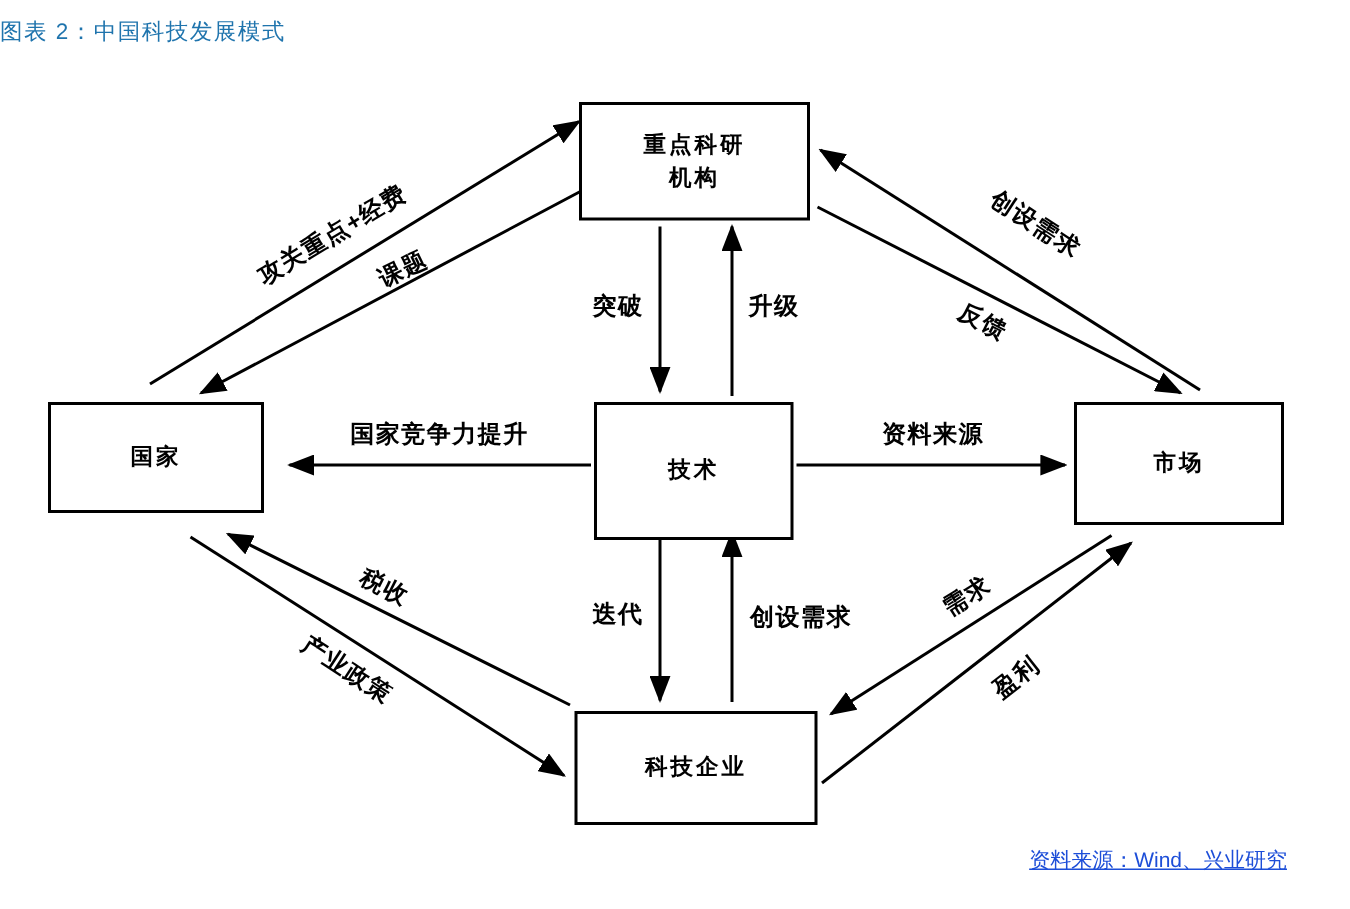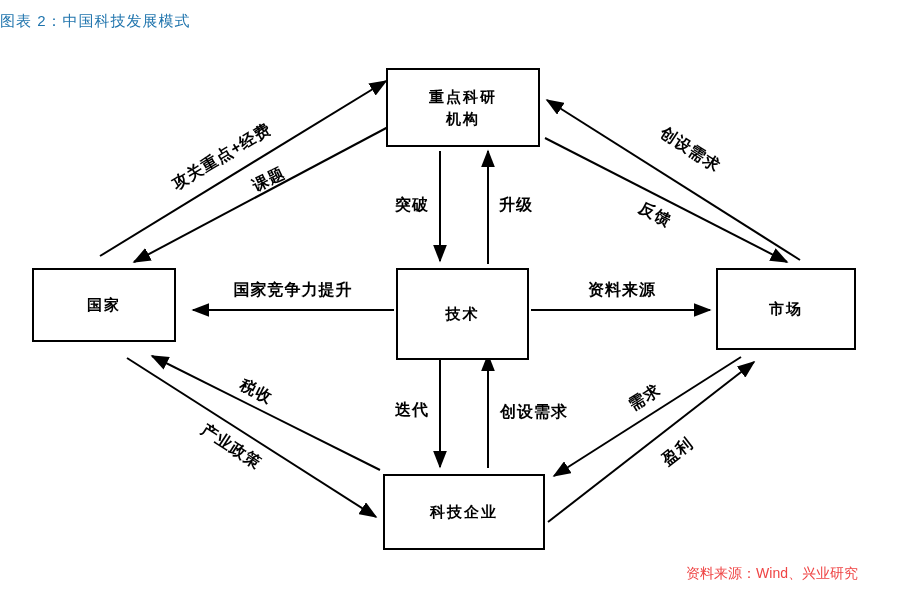--- a/index.html
+++ b/index.html
@@ -109,14 +109,14 @@
       <div class="edge-label" style="left: 293px; top: 290px; transform: translate(-50%, -50%) rotate(0deg);">国家竞争力提升</div>
       <div class="edge-label" style="left: 622px; top: 290px; transform: translate(-50%, -50%) rotate(0deg);">资料来源</div>
       <div class="edge-label" style="left: 256px; top: 392px; transform: translate(-50%, -50%) rotate(27deg);">税收</div>
       <div class="edge-label" style="left: 231px; top: 447px; transform: translate(-50%, -50%) rotate(33deg);">产业政策</div>
       <div class="edge-label" style="left: 412px; top: 410px; transform: translate(-50%, -50%) rotate(0deg);">迭代</div>
       <div class="edge-label" style="left: 534px; top: 412px; transform: translate(-50%, -50%) rotate(0deg);">创设需求</div>
       <div class="edge-label" style="left: 645px; top: 398px; transform: translate(-50%, -50%) rotate(-32deg);">需求</div>
       <div class="edge-label" style="left: 678px; top: 452px; transform: translate(-50%, -50%) rotate(-38deg);">盈利</div>
     </div>
 
-  <div class="source-note" style="color: #ef4444;">资料来源：Wind、兴业研究</div>
+  <div class="source-note" style="color: #1d4ed8; text-decoration: underline;">资料来源：Wind、兴业研究</div>
 </div>
 
 </body></html>

